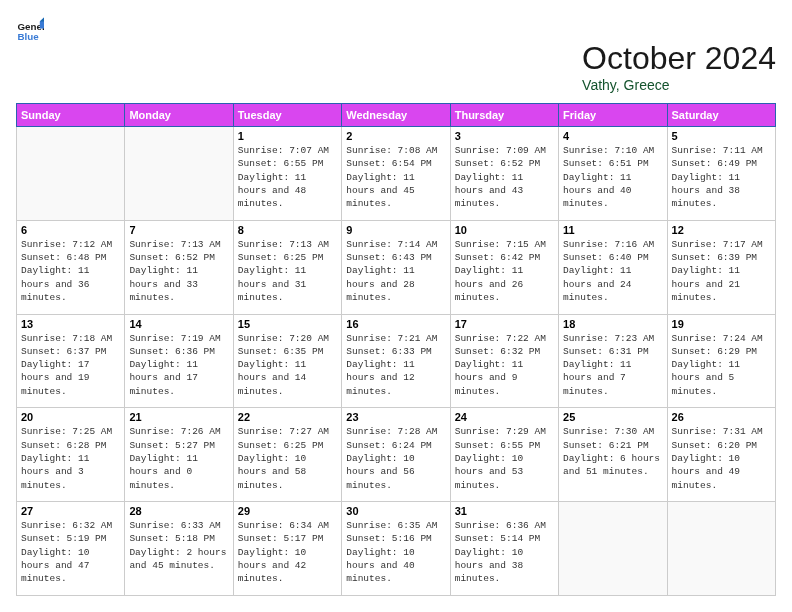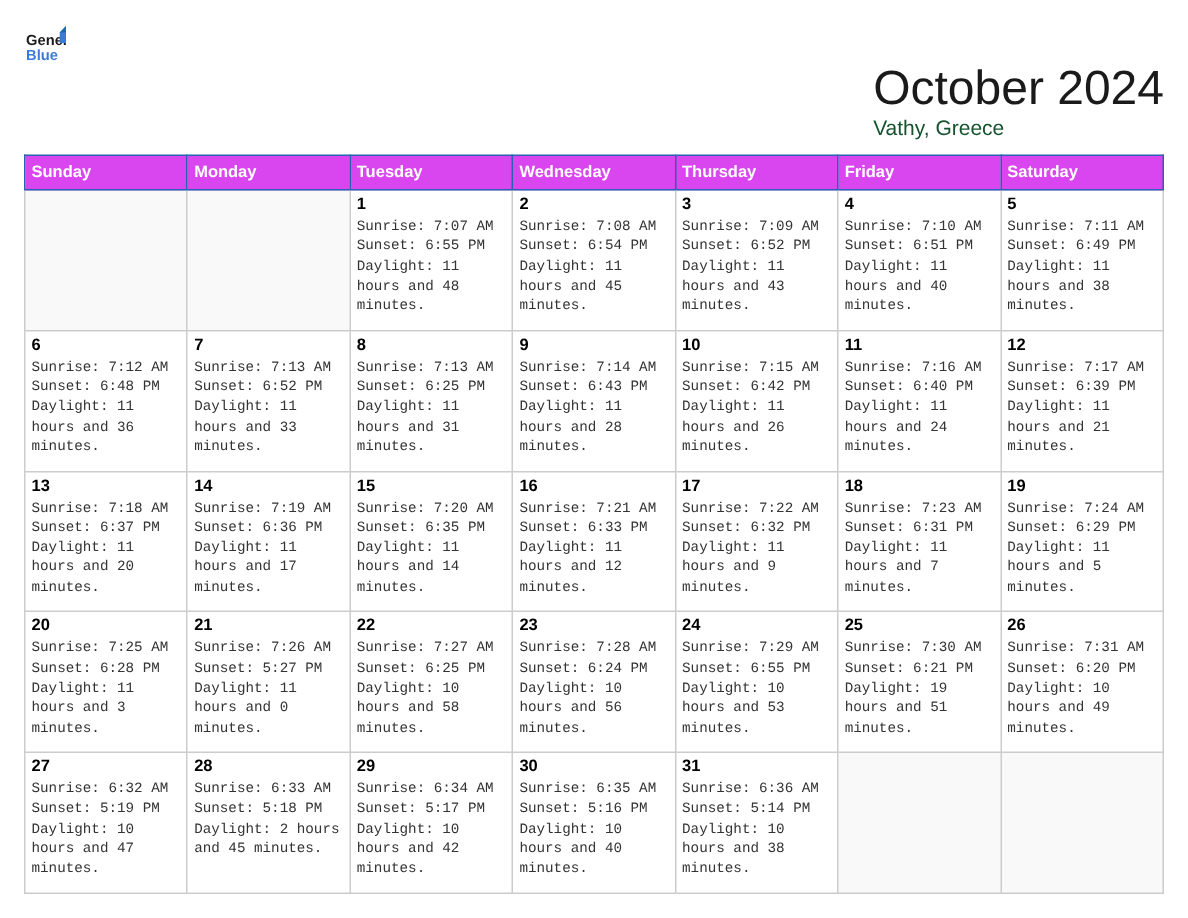--- a/index.html
+++ b/index.html
@@ -215,21 +215,21 @@
               <div>Daylight: 11 hours and 21 minutes.</div>
             </div>
           </td>
         </tr>
         <tr>
           <td>
             <span class="day-num">13</span>
             <div class="day-info">
               <div>Sunrise: 7:18 AM</div>
               <div>Sunset: 6:37 PM</div>
-              <div>Daylight: 11 hours and 20 minutes.</div>
+              <div>Daylight: 17 hours and 19 minutes.</div>
             </div>
           </td>
           <td>
             <span class="day-num">14</span>
             <div class="day-info">
               <div>Sunrise: 7:19 AM</div>
               <div>Sunset: 6:36 PM</div>
               <div>Daylight: 11 hours and 17 minutes.</div>
             </div>
           </td>
@@ -313,21 +313,21 @@
               <div>Sunrise: 7:29 AM</div>
               <div>Sunset: 6:55 PM</div>
               <div>Daylight: 10 hours and 53 minutes.</div>
             </div>
           </td>
           <td>
             <span class="day-num">25</span>
             <div class="day-info">
               <div>Sunrise: 7:30 AM</div>
               <div>Sunset: 6:21 PM</div>
-              <div>Daylight: 19 hours and 51 minutes.</div>
+              <div>Daylight: 6 hours and 51 minutes.</div>
             </div>
           </td>
           <td>
             <span class="day-num">26</span>
             <div class="day-info">
               <div>Sunrise: 7:31 AM</div>
               <div>Sunset: 6:20 PM</div>
               <div>Daylight: 10 hours and 49 minutes.</div>
             </div>
           </td>

